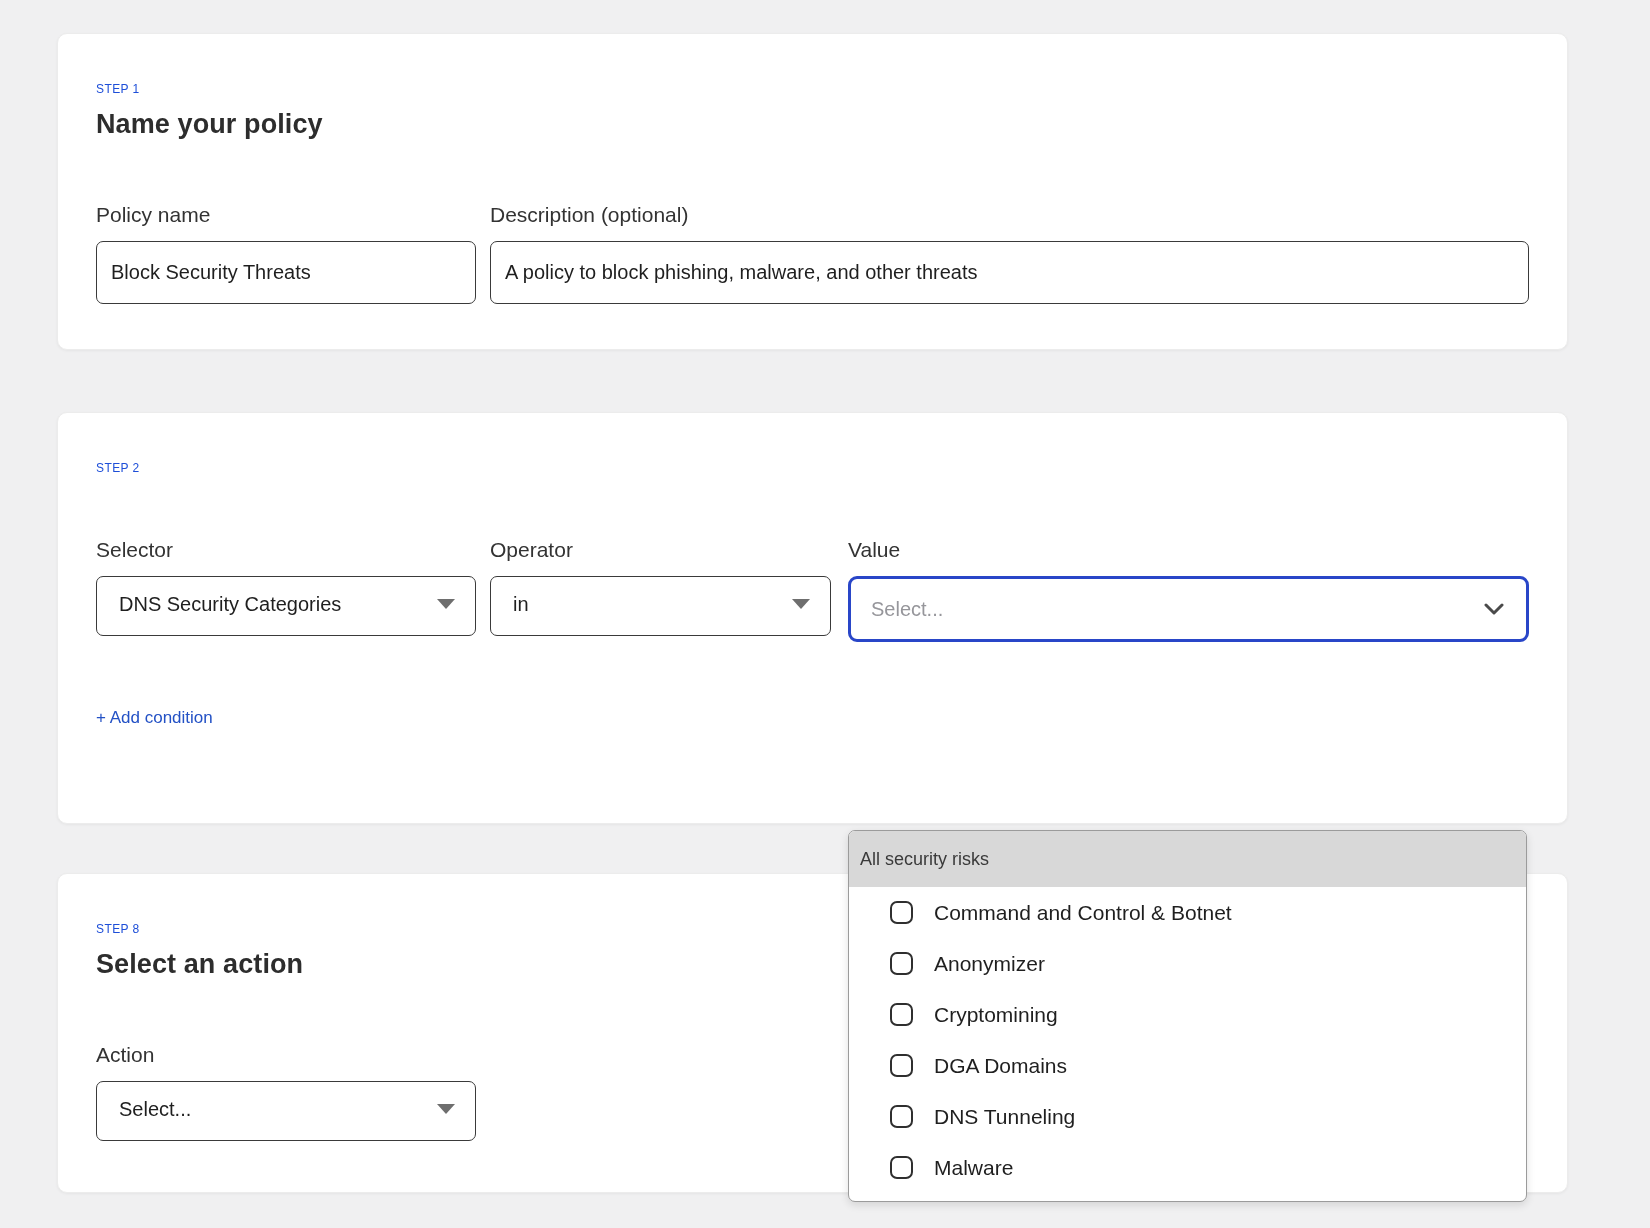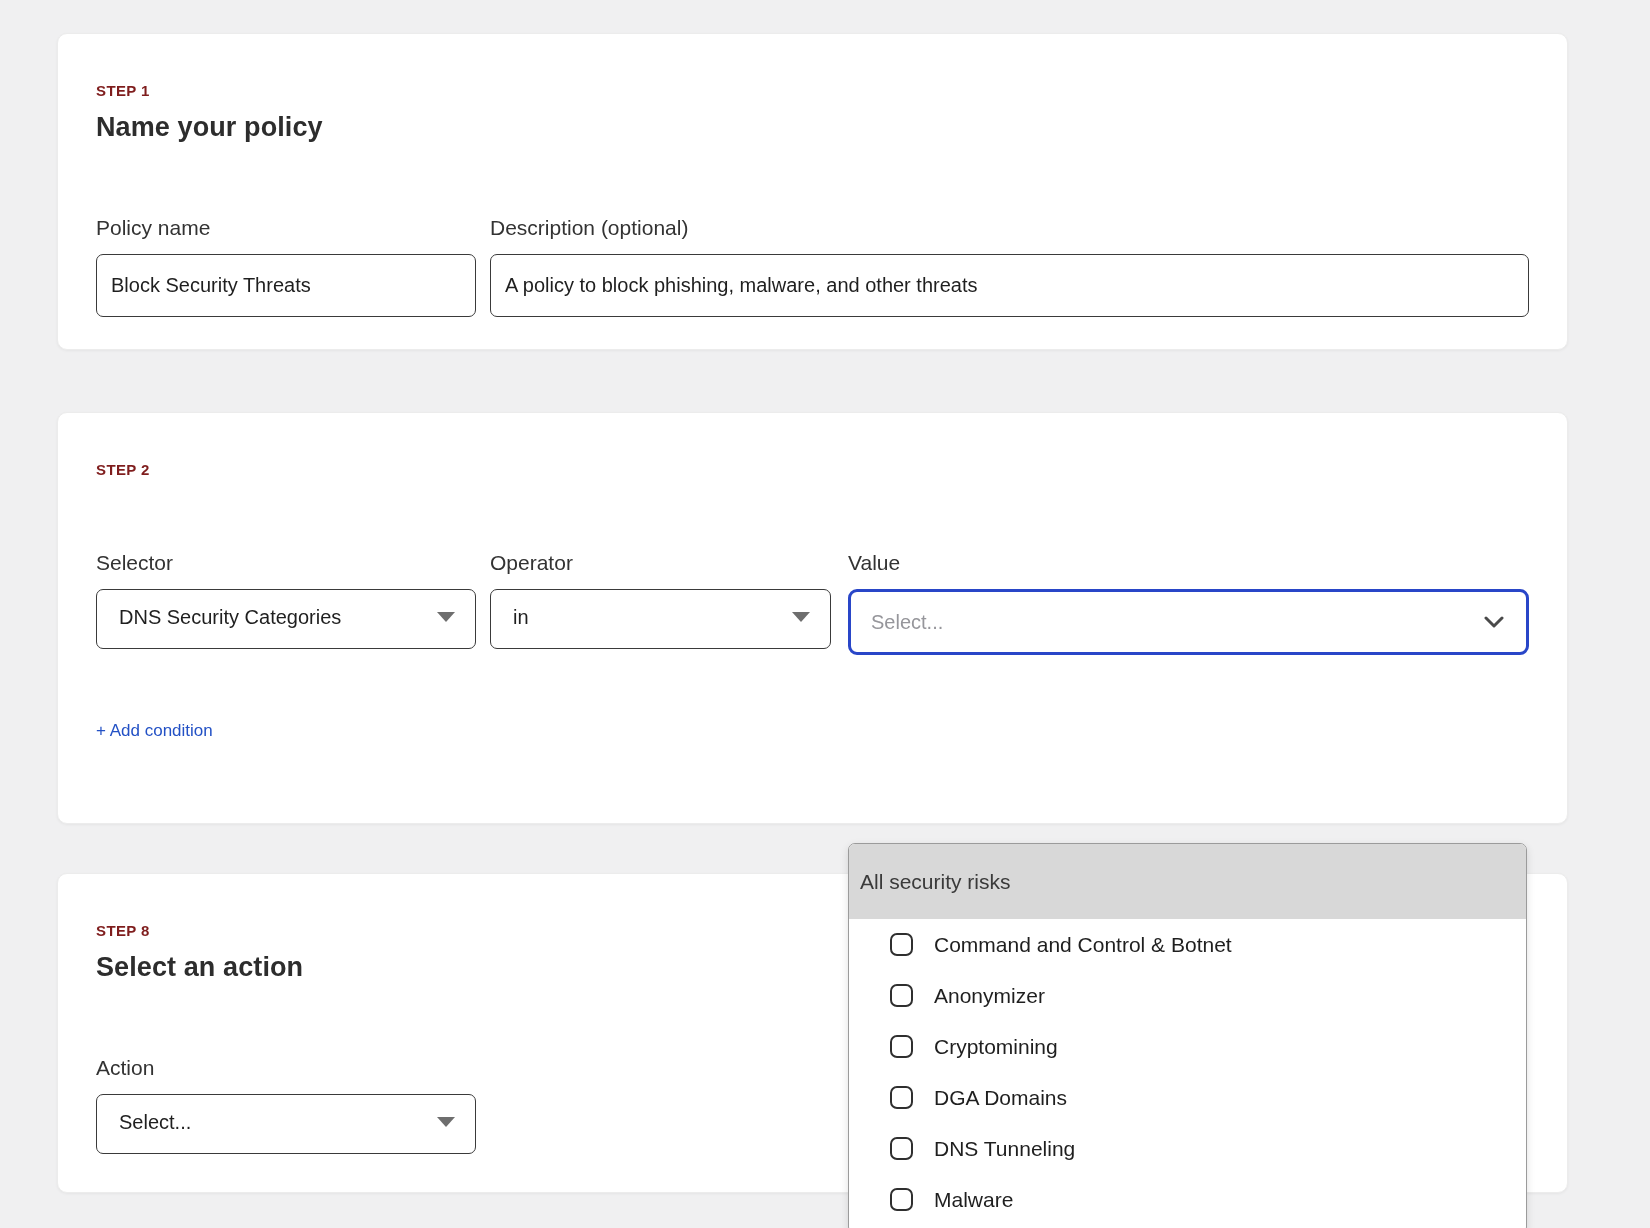--- a/index.html
+++ b/index.html
@@ -19,38 +19,38 @@
     border: 1px solid #ececec;
     border-radius: 10px;
     box-shadow: 0 1px 3px rgba(0,0,0,0.05);
     padding: 48px 38px 0 38px;
   }
   #card-step1 { top: 33px;  height: 317px; z-index: 1; }
   #card-step2 { top: 412px; height: 412px; z-index: 5; }
   #card-step3 { top: 873px; height: 320px; z-index: 1; }
 
   .step-label {
-    font-size: 15px;
-    font-weight: 700;
-    color: #7f1d1d;
+    font-size: 12px;
+    font-weight: 400;
+    color: #1d4ed8;
     letter-spacing: 0.4px;
   }
   .card h2 {
     margin-top: 13px;
     font-size: 27px;
     font-weight: 700;
     color: #2d2d2d;
     letter-spacing: 0.1px;
   }
   .fields-row {
     display: flex;
     gap: 14px;
     margin-top: 62px;
   }
-  .field { display: flex; flex-direction: column; position: relative; margin-top: 10px; }
+  .field { display: flex; flex-direction: column; position: relative; }
   .field-label {
     font-size: 21px;
     color: #333333;
     line-height: 26px;
   }
   .text-input {
     margin-top: 13px;
     height: 63px;
     border: 1.5px solid #3a3a3a;
     border-radius: 7px;
@@ -113,26 +113,26 @@
     width: calc(100% - 2px);
     background: #ffffff;
     border: 1px solid #9b9b9b;
     border-radius: 7px;
     box-shadow: 0 3px 8px rgba(0,0,0,0.12);
     z-index: 20;
     overflow: hidden;
     padding-bottom: 8px;
   }
   .dropdown-header {
-    height: 75px;
+    height: 56px;
     background: #d8d8d8;
     display: flex;
     align-items: center;
     padding: 0 11px;
-    font-size: 21px;
+    font-size: 18px;
     color: #3a3a3a;
   }
   .dropdown-option {
     height: 51px;
     display: flex;
     align-items: center;
     padding-left: 41px;
     cursor: pointer;
     background: #fff;
   }

